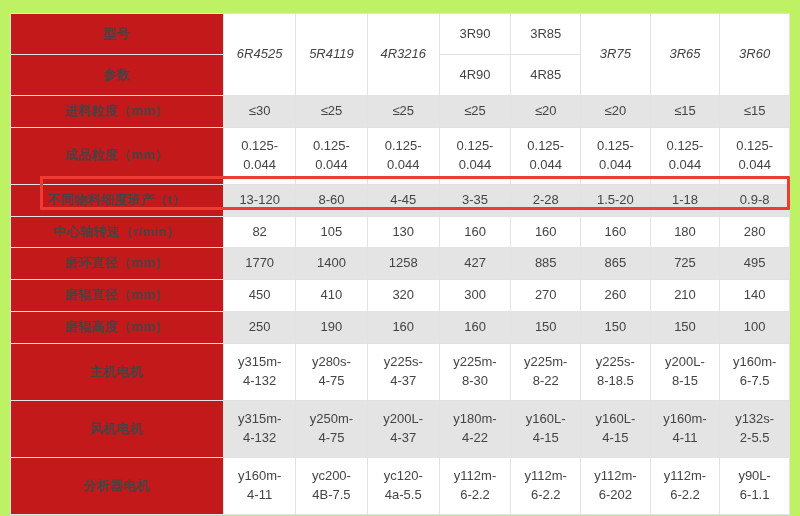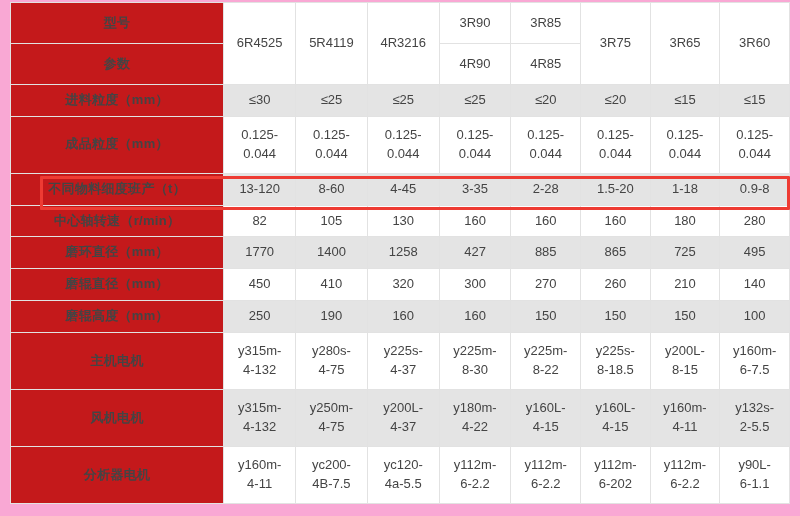--- a/index.html
+++ b/index.html
@@ -13,22 +13,22 @@
     overflow: hidden;
     font-family: "Liberation Sans", "DejaVu Sans", sans-serif;
     -webkit-font-smoothing: antialiased;
   }
 
   #spec-table-wrap {
     position: relative;
     width: 800px;
     height: 516px;
     box-sizing: border-box;
-    padding: 2px 10px 8px 10px;
-    background: #f9a8d4;
+    padding: 13px 10px 8px 10px;
+    background: #bef264;
   }
 
   table.spec {
     border-collapse: collapse;
     table-layout: fixed;
     width: 780px;
     height: 502px;
     background: #ffffff;
   }
 
@@ -58,20 +58,21 @@
   tr.shade td.val { background: #e4e4e4; }
   tr.plain td.val { background: #ffffff; }
 
   td.val { background: #ffffff; }
 
   
   td.model {
     background: #ffffff;
     font-size: 13.5px;
     color: #3f3f3f;
+    font-style: italic;
   }
 
   td.split-top, td.split-bot {
     background: #ffffff;
     font-size: 13.5px;
     color: #3f3f3f;
     height: 36px;
     margin-left: 38px;
   }
 

